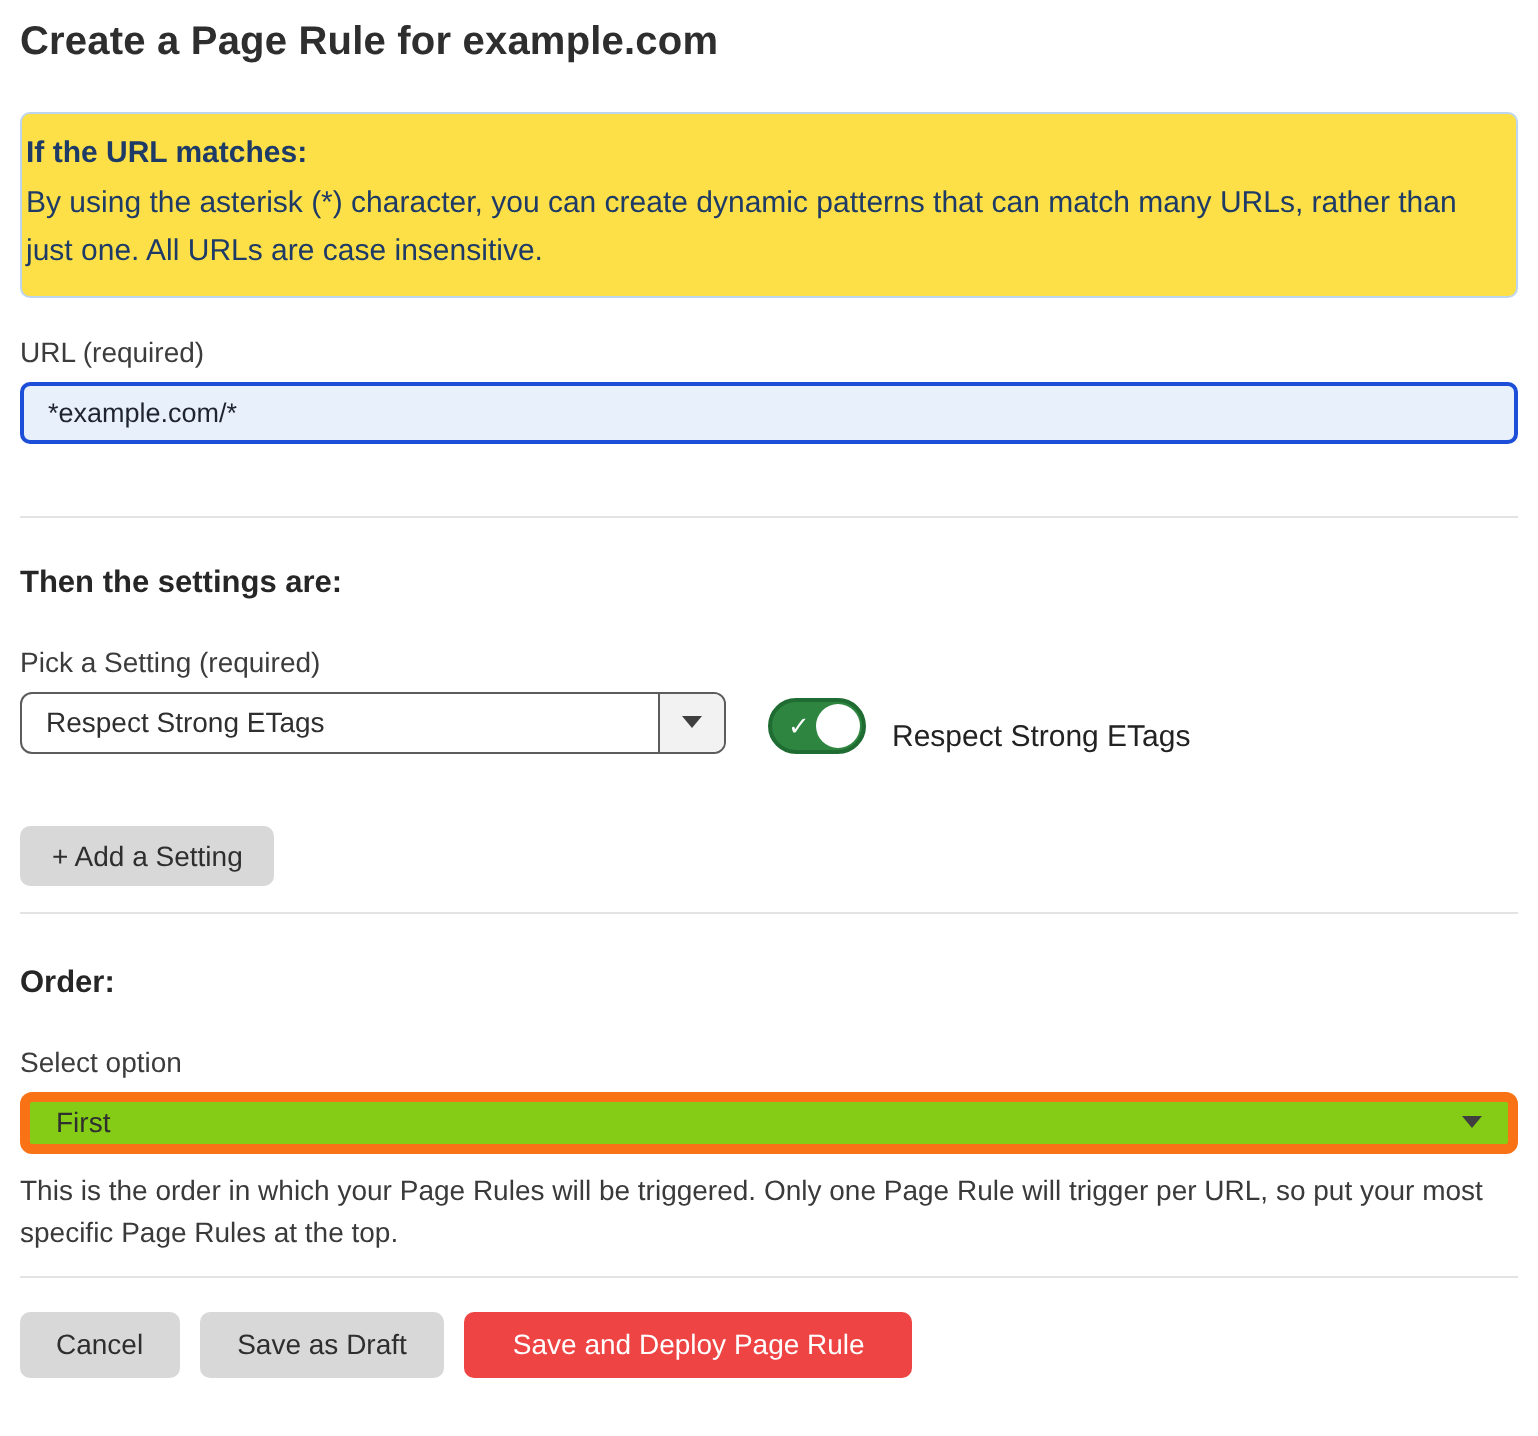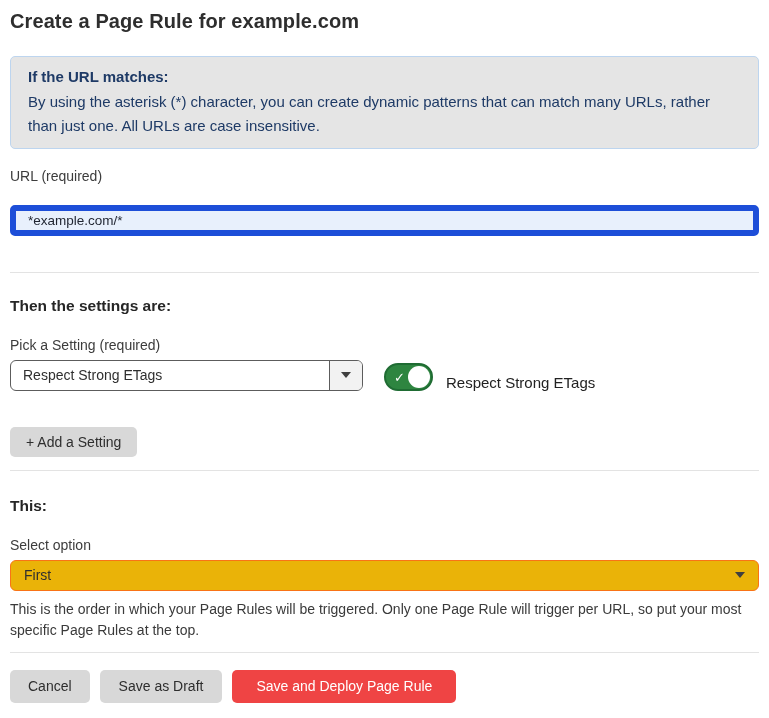--- a/index.html
+++ b/index.html
@@ -16,24 +16,24 @@
   .page-title {
     font-size: 20px;
     font-weight: bold;
     color: #2e2e2e;
     letter-spacing: .1px;
     margin-bottom: 23px;
   }
 
   
   .info-box {
-    background: #e5e5e5;
+    background: #fde047;
     border: 1px solid #bdd5ef;
     border-radius: 5px;
-    padding: 8px 15px 9px 17px;
+    padding: 8px 15px 9px 2px;
     color: #1e3a66;
     font-size: 15px;
     line-height: 24.5px;
   }
   .info-box .info-heading { font-weight: bold; }
   .info-link {
     color: #2d6fd3;
     text-decoration: underline;
     cursor: pointer;
   }
@@ -42,23 +42,23 @@
     font-size: 14px;
     color: #3c3c3c;
     line-height: 17px;
   }
 
   .url-label { margin-top: 19px; }
   .url-input {
     display: block;
     width: 749px;
     height: 31px;
-    margin-top: 20px;
+    margin-top: 6px;
     background: #e8f0fc;
-    border: 6px solid #1d4ed8;
+    border: 2px solid #1d4ed8;
     border-radius: 5px;
     padding: 0 12px;
     font-size: 13.5px;
     color: #1f2430;
     font-family: "Liberation Sans", "DejaVu Sans", sans-serif;
     outline: none;
   }
 
   .divider {
     border: none;
@@ -177,23 +177,23 @@
   .add-setting-btn {
     margin-top: 36px;
     padding: 0 16px;
   }
 
   .order-select-label { margin-top: 22px; }
   .order-select {
     margin-top: 6px;
     width: 749px;
     height: 31px;
-    border: 1px solid #f97316;
+    border: 5px solid #f97316;
     border-radius: 6px;
-    background: #eab308;
+    background: #84cc16;
     display: flex;
     align-items: center;
     justify-content: space-between;
     padding: 0 13px;
     font-size: 14px;
     color: #2f2f2f;
     cursor: pointer;
   }
 
   .help-text {
@@ -252,21 +252,21 @@
       <span class="toggle-check">✓</span>
       <span class="toggle-knob"></span>
     </div>
     <div class="toggle-label">Respect Strong ETags</div>
   </div>
 
   <button class="btn btn-gray add-setting-btn">+ Add a Setting</button>
 
   <hr class="divider divider-2">
 
-  <div class="section-heading order-heading">This:</div>
+  <div class="section-heading order-heading">Order:</div>
 
   <div class="field-label order-select-label">Select option</div>
 
   <div class="order-select">
     <span>First</span>
     <span class="caret-down"></span>
   </div>
 
   <div class="help-text">This is the order in which your Page Rules will be triggered. Only one Page Rule will trigger per URL, so put your most specific Page Rules at the top.</div>
 

